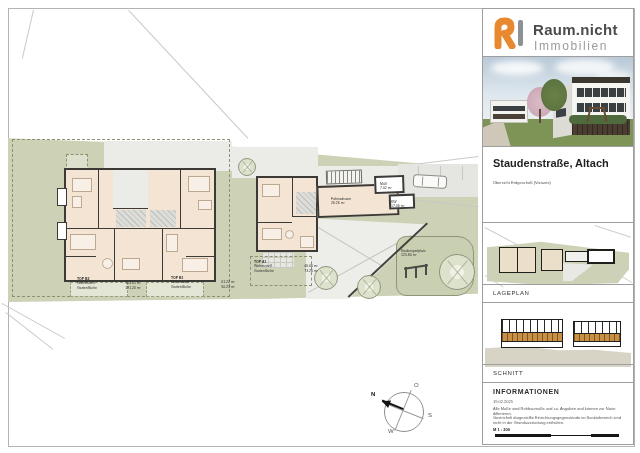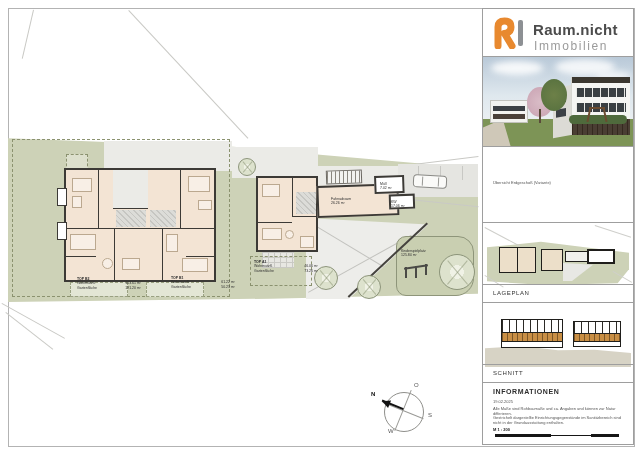--- a/index.html
+++ b/index.html
@@ -246,20 +246,21 @@
   <div class="abs" style="left:86px;top:58px;width:58px;height:9px;background:#4f6a3c;border-radius:6px;"></div>
 
   <div class="abs" style="left:104px;top:50px;width:20px;height:16px;">
     <div class="abs" style="left:2px;top:0;width:16px;height:2px;background:#6b4b2f;"></div>
     <div class="abs" style="left:1px;top:0;width:2px;height:15px;background:#6b4b2f;transform:rotate(12deg);"></div>
     <div class="abs" style="left:17px;top:0;width:2px;height:15px;background:#6b4b2f;transform:rotate(-12deg);"></div>
   </div>
 </div>
 
 <div class="abs pbox" style="top:146px;height:77px;">
+  <div class="abs" style="left:10px;top:10px;font-size:11px;font-weight:bold;color:#1f1f1f;">Staudenstraße, Altach</div>
   <div class="abs micro" style="left:10px;top:33px;">Übersicht Erdgeschoß (Variante)</div>
 </div>
 
 <div class="abs pbox" style="top:222px;height:81px;">
   <div class="abs" style="left:4px;top:16px;width:142px;height:46px;background:#cdd2b7;
        clip-path:polygon(0 18%,38% 6%,100% 30%,100% 66%,92% 96%,40% 100%,0 92%);"></div>
   <div class="abs" style="left:2px;top:4px;width:40px;height:0;border-top:1px solid #cfcfcb;transform:rotate(28deg);transform-origin:0 0;"></div>
   <div class="abs" style="left:112px;top:2px;width:38px;height:0;border-top:1px solid #cfcfcb;transform:rotate(18deg);transform-origin:0 0;"></div>
   <div class="abs" style="left:2px;top:52px;width:22px;height:0;border-top:1px solid #cfcfcb;transform:rotate(32deg);transform-origin:0 0;"></div>
   <div class="abs" style="left:130px;top:48px;width:22px;height:0;border-top:1px solid #cfcfcb;transform:rotate(30deg);transform-origin:0 0;"></div>

